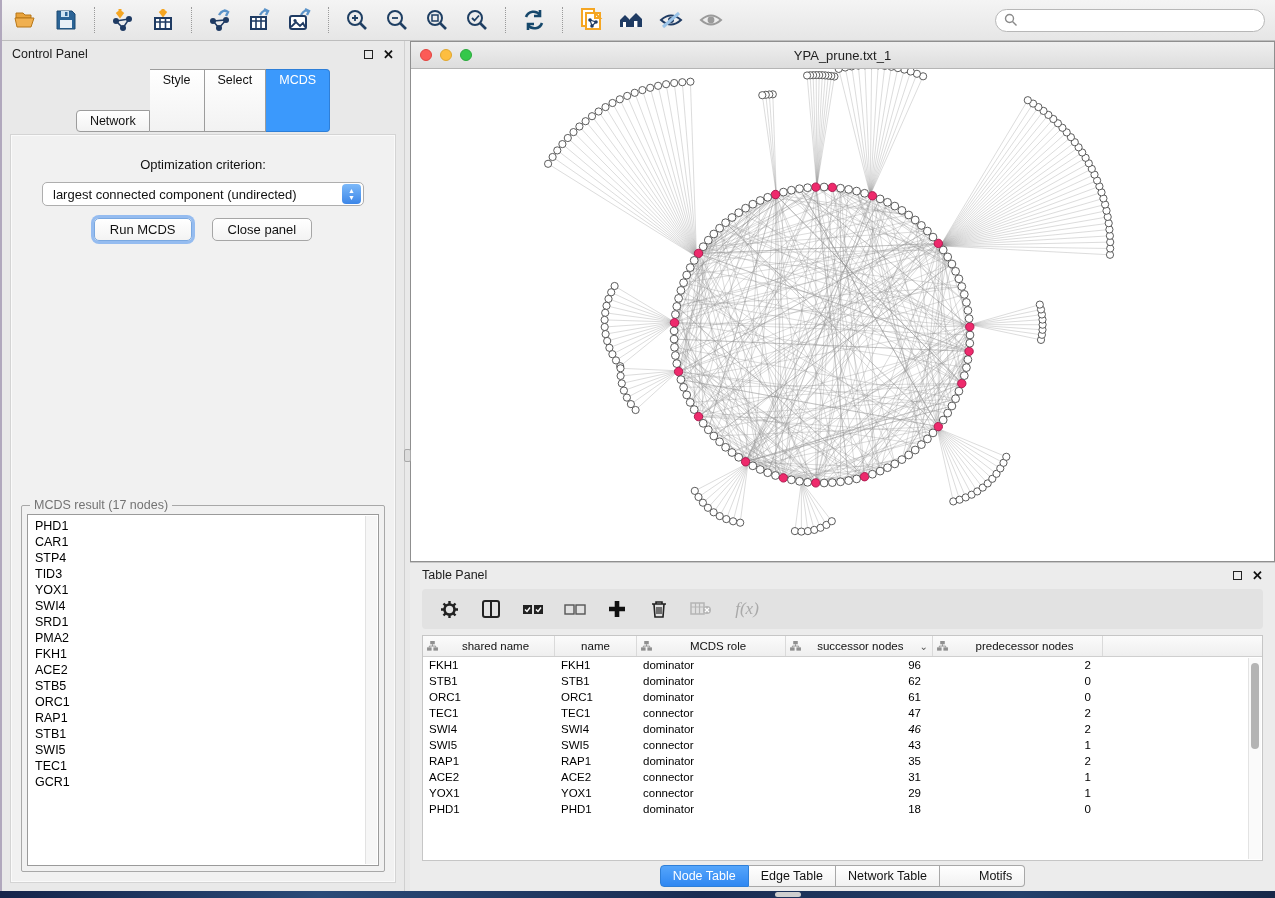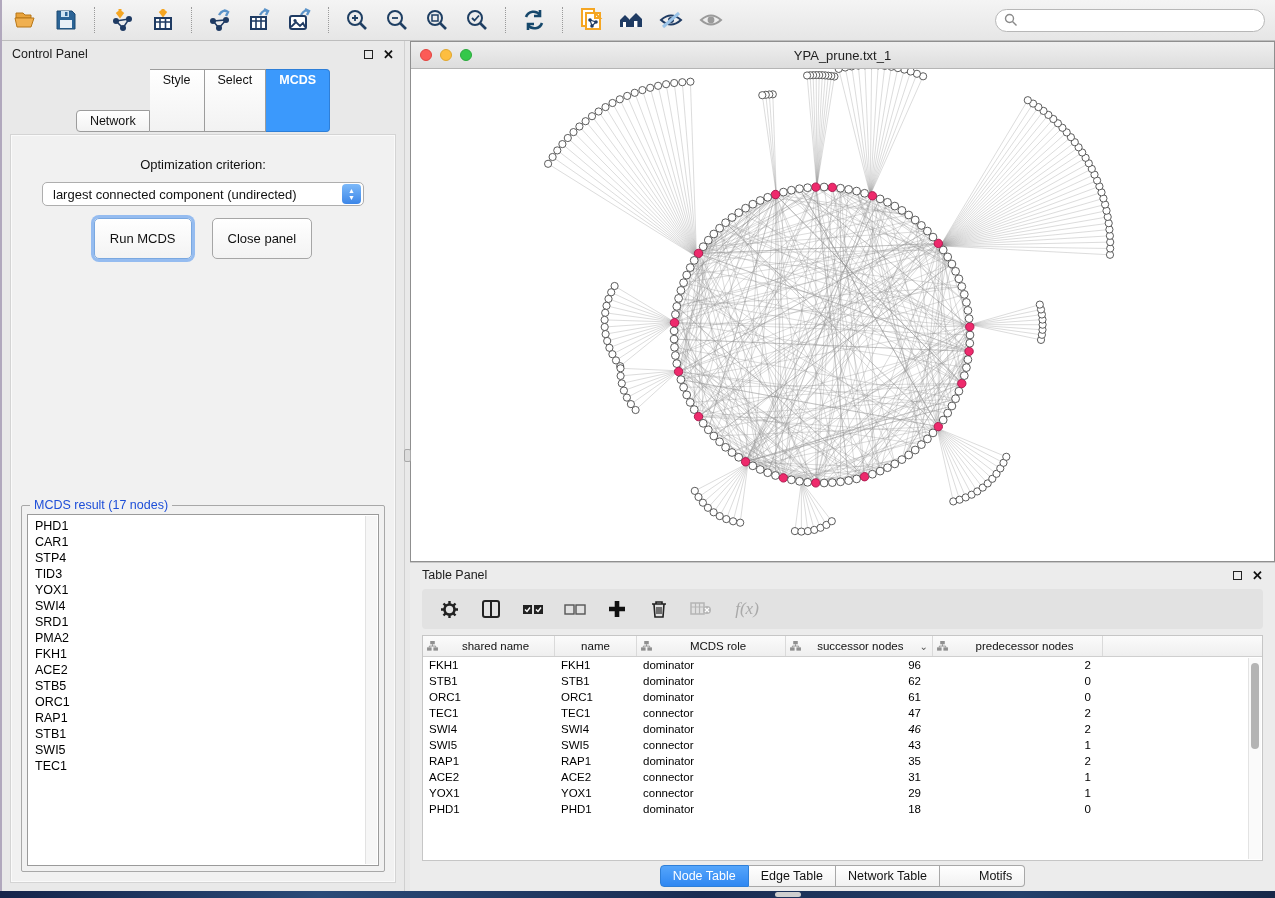--- a/index.html
+++ b/index.html
@@ -30,40 +30,40 @@
   .panel-title { font-size:12.5px; color:#1c1c1c; }
   .panel-title-icons { margin-left:auto; display:flex; gap:10px; align-items:center; }
   .float-box { width:9px; height:9px; border:1.5px solid #222; display:inline-block; cursor:pointer; }
   .close-x { font-size:13px; font-weight:bold; color:#111; cursor:pointer; line-height:1; }
 
   .cp-tabs { display:flex; justify-content:center; margin:2px 0 0 0; }
   .cp-tab { font-size:12.5px; padding:3px 13px; background:linear-gradient(#ffffff,#f2f2f2);
             border:1px solid #9c9c9c; border-left-width:0; color:#111; cursor:pointer; }
   .cp-tab:first-child { border-left-width:1px; border-radius:4px 0 0 4px;margin-top:41px; }
   .cp-tab:last-child { border-radius:0 4px 4px 0; }
-  .cp-tab.active { background:#3b99fc; color:#fff; border-color:#2e7fd8;font-weight:bold; }
+  .cp-tab.active { background:#3b99fc; color:#fff; border-color:#2e7fd8; }
 
   .cp-content { flex:1; margin:2px 8px 8px 8px; background:#f1f1f1; border:1px solid #d4d4d4;
                 box-shadow:0 0 0 1px #fafafa inset; display:flex; flex-direction:column; min-height:0; padding:6px; }
   .opt-label { text-align:center; font-size:13px; color:#111; margin-top:16px; }
   .opt-select { margin:10px auto 0 auto; width:322px; height:24px; background:#fff; border:1px solid #aeaeae;
                 border-radius:5px; display:flex; align-items:center; padding:0 2px 0 10px; cursor:pointer; }
   .opt-select-value { font-size:13px; color:#111; flex:1; }
   .select-stepper { width:19px; height:20px; border-radius:4px; background:linear-gradient(#7cb9f9,#3c86e8);
                     display:flex; flex-direction:column; align-items:center; justify-content:center; gap:1px; }
   .select-stepper span { color:#fff; font-size:7px; line-height:6px; }
   .cp-buttons { display:flex; justify-content:center; gap:20px; margin-top:12px; }
-  .cp-btn { font-size:13px; padding:12px 15px; background:linear-gradient(#ffffff,#f3f3f3);
+  .cp-btn { font-size:13px; padding:3px 15px; background:linear-gradient(#ffffff,#f3f3f3);
             border:1px solid #a6a6a6; border-radius:5px; color:#111; cursor:pointer; }
   .cp-btn.focus-ring { box-shadow:0 0 0 3px rgba(100,160,240,.65); border-color:#7aa8e0; }
   .cp-spacer { flex:1; }
 
   .result-group { margin:0 4px 4px 4px; border:1px solid #a8a8a8; border-radius:2px; position:relative;
                   padding:8px 5px 5px 5px; }
-  .result-legend { position:absolute; top:-8px; left:8px; background:#f1f1f1; padding:0 4px; font-size:12.5px; color:#1d4ed8; }
+  .result-legend { position:absolute; top:-8px; left:8px; background:#f1f1f1; padding:0 4px; font-size:12.5px; color:#737373; }
   .result-list { background:#fff; border:1px solid #9a9a9a; height:352px; position:relative;
                  overflow:hidden; padding:3px 14px 0 7px; }
   .mcds-item { font-size:12.5px; line-height:16px; color:#000; }
   .result-scroll { position:absolute; top:1px; right:1px; bottom:1px; width:12px; background:#f6f6f6; border-left:1px solid #e2e2e2; }
 
   
   .v-splitter { width:6px; flex:0 0 6px; background:#e9e9e9; position:relative; border-left:1px solid #d0d0d0; }
   .v-grip { position:absolute; top:408px; left:-1px; width:7px; height:13px; background:#dcdcdc; border:1px solid #a9a9a9; border-radius:2px; }
 
   
@@ -311,20 +311,21 @@
               <div class="mcds-item">SRD1</div>
               <div class="mcds-item">PMA2</div>
               <div class="mcds-item">FKH1</div>
               <div class="mcds-item">ACE2</div>
               <div class="mcds-item">STB5</div>
               <div class="mcds-item">ORC1</div>
               <div class="mcds-item">RAP1</div>
               <div class="mcds-item">STB1</div>
               <div class="mcds-item">SWI5</div>
               <div class="mcds-item">TEC1</div>
+              <div class="mcds-item">GCR1</div>
               <div class="result-scroll"></div>
           </div>
         </div>
       </div>
     </div>
 
     <div class="v-splitter">
         <div class="v-grip"></div>
       </div>
 

